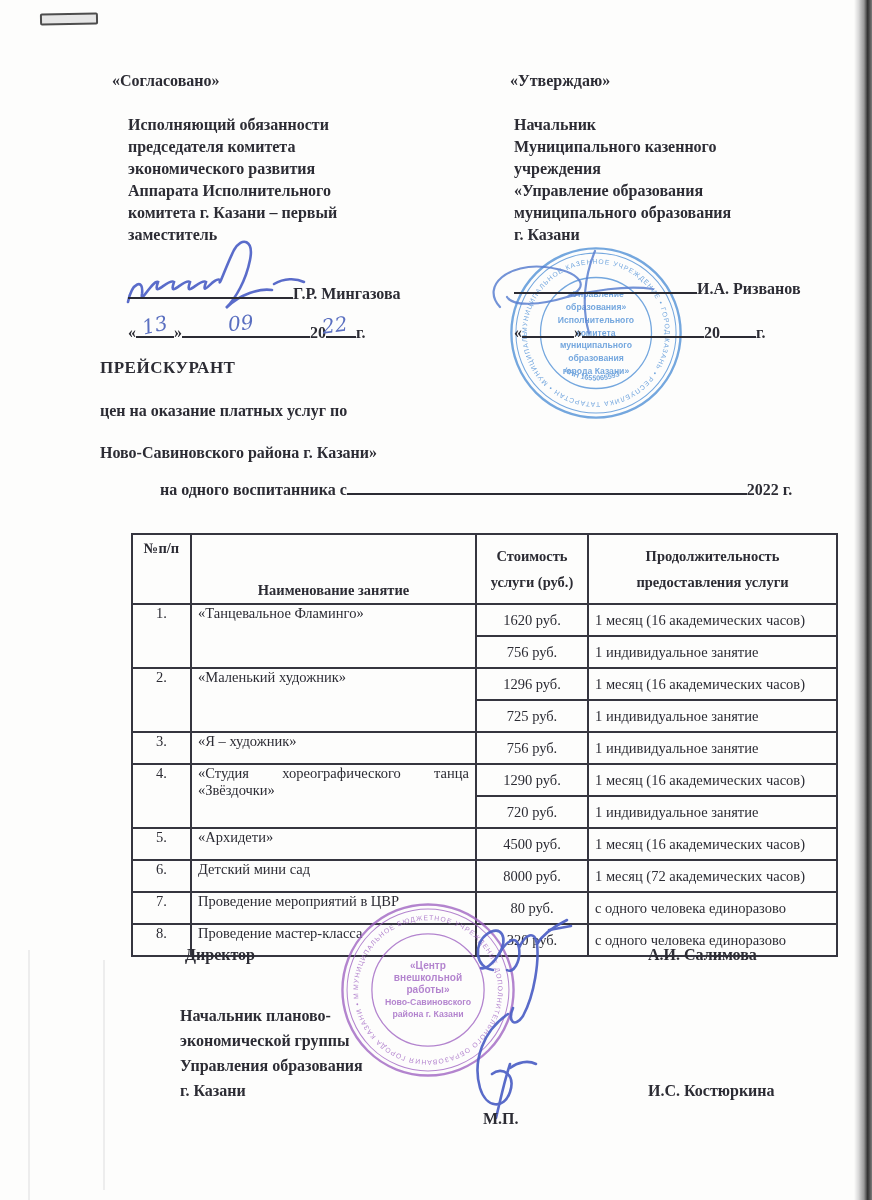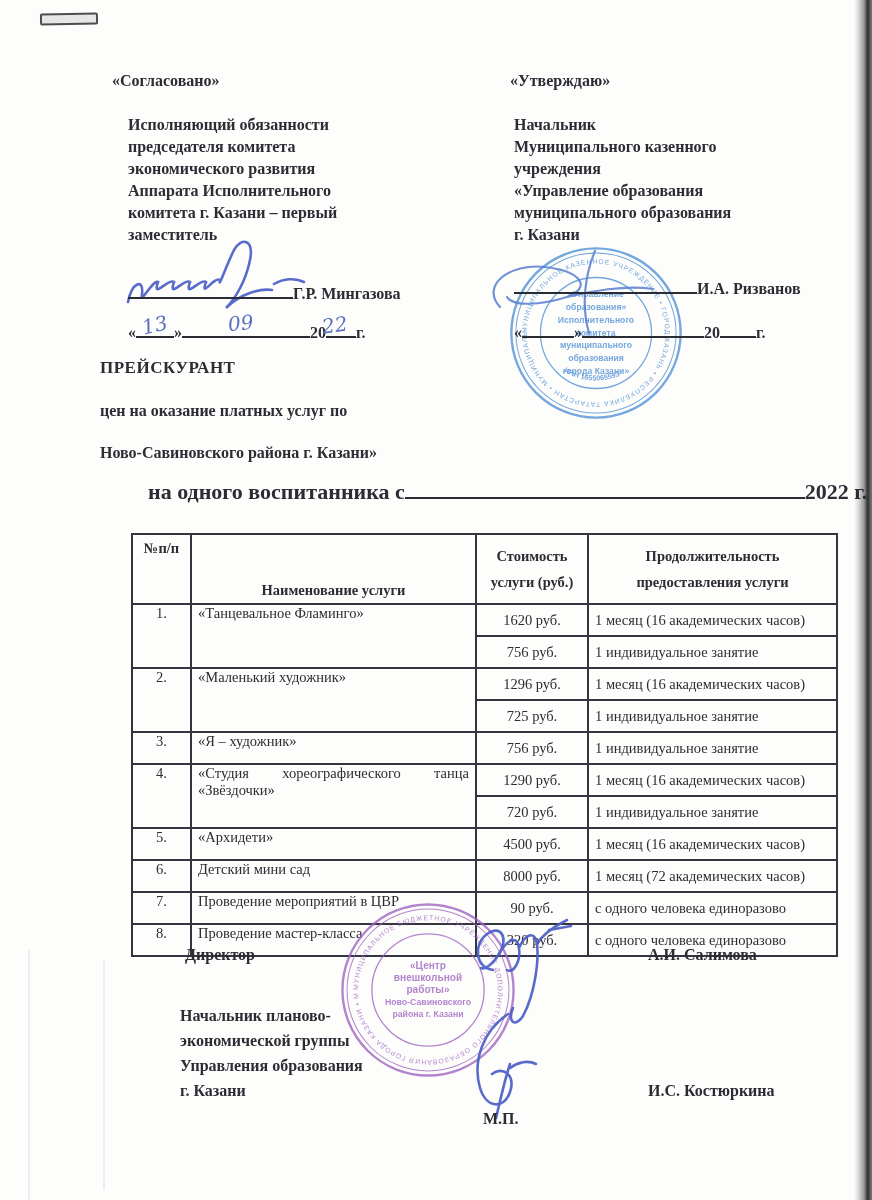--- a/index.html
+++ b/index.html
@@ -20,21 +20,21 @@
   .hlabel{font-weight:bold;font-size:16px;}
   .hblock{font-weight:bold;font-size:16px;line-height:22px;width:330px;}
   .sig-line{font-weight:bold;font-size:16px;white-space:nowrap;}
   .blank{display:inline-block;border-bottom:2px solid #2b2b33;vertical-align:baseline;height:14px;}
   .hand{color:#5a6fc0;font-style:italic;font-size:20px;font-family:"DejaVu Serif",serif;}
   
   .title-wrap{left:100px;top:358px;width:770px;text-align:left;font-weight:bold;}
   .title-wrap div{margin-bottom:9px;}
   .t-main{font-size:17px;letter-spacing:.5px;}
   .t-sub{font-size:16px;margin-top:24px;}
-  .subtitle{left:148px;top:479px;font-weight:bold;font-size:22px;white-space:nowrap;text-align:right;}
+  .subtitle{left:160px;top:479px;font-weight:bold;font-size:16px;white-space:nowrap;text-align:right;}
   
   table.price{border-collapse:collapse;table-layout:fixed;width:705px;}
   table.price td,table.price th{border:2px solid #35353f;padding:0 6px;
     font-size:14.5px;overflow:hidden;}
   table.price th{font-weight:bold;line-height:26px;}
   th.h-num{vertical-align:top;padding-top:6px;text-align:center;}
   th.h-name{vertical-align:bottom;padding-bottom:8px;text-align:center;}
   th.h-mid{vertical-align:middle;text-align:center;}
   td.c-num{text-align:center;vertical-align:top;padding-top:4px;}
   td.c-name{text-align:left;vertical-align:top;padding-top:4px;padding-left:8px;text-align:justify;padding-right:10px;}
@@ -129,21 +129,21 @@
           <col style="width:285px">
           <col style="width:112px">
           <col style="width:249px">
         </colgroup>
       <thead>
           <tr style="height:70px;" id="price-table-head">
             <th class="h-num">
               <div>№п/п</div>
             </th>
             <th class="h-name">
-              <div>Наименование услуги</div>
+              <div>Наименование занятие</div>
             </th>
             <th class="h-mid">
               <div>Стоимость</div>
               <div>услуги (руб.)</div>
             </th>
             <th class="h-mid">
               <div>Продолжительность</div>
               <div>предоставления услуги</div>
             </th>
           </tr>
@@ -193,21 +193,21 @@
           </tr>
           <tr class="svc-row">
             <td class="c-num" rowspan="1">6.</td>
             <td class="c-name" rowspan="1">Детский мини сад</td>
             <td class="c-price">8000 руб.</td>
             <td class="c-dur">1 месяц (72 академических часов)</td>
           </tr>
           <tr class="svc-row">
             <td class="c-num" rowspan="1">7.</td>
             <td class="c-name" rowspan="1">Проведение мероприятий в ЦВР</td>
-            <td class="c-price">90 руб.</td>
+            <td class="c-price">80 руб.</td>
             <td class="c-dur">с одного человека единоразово</td>
           </tr>
           <tr class="svc-row">
             <td class="c-num" rowspan="1">8.</td>
             <td class="c-name" rowspan="1">Проведение мастер-класса</td>
             <td class="c-price">320 руб.</td>
             <td class="c-dur">с одного человека единоразово</td>
           </tr>
         </tbody>
     </table>

